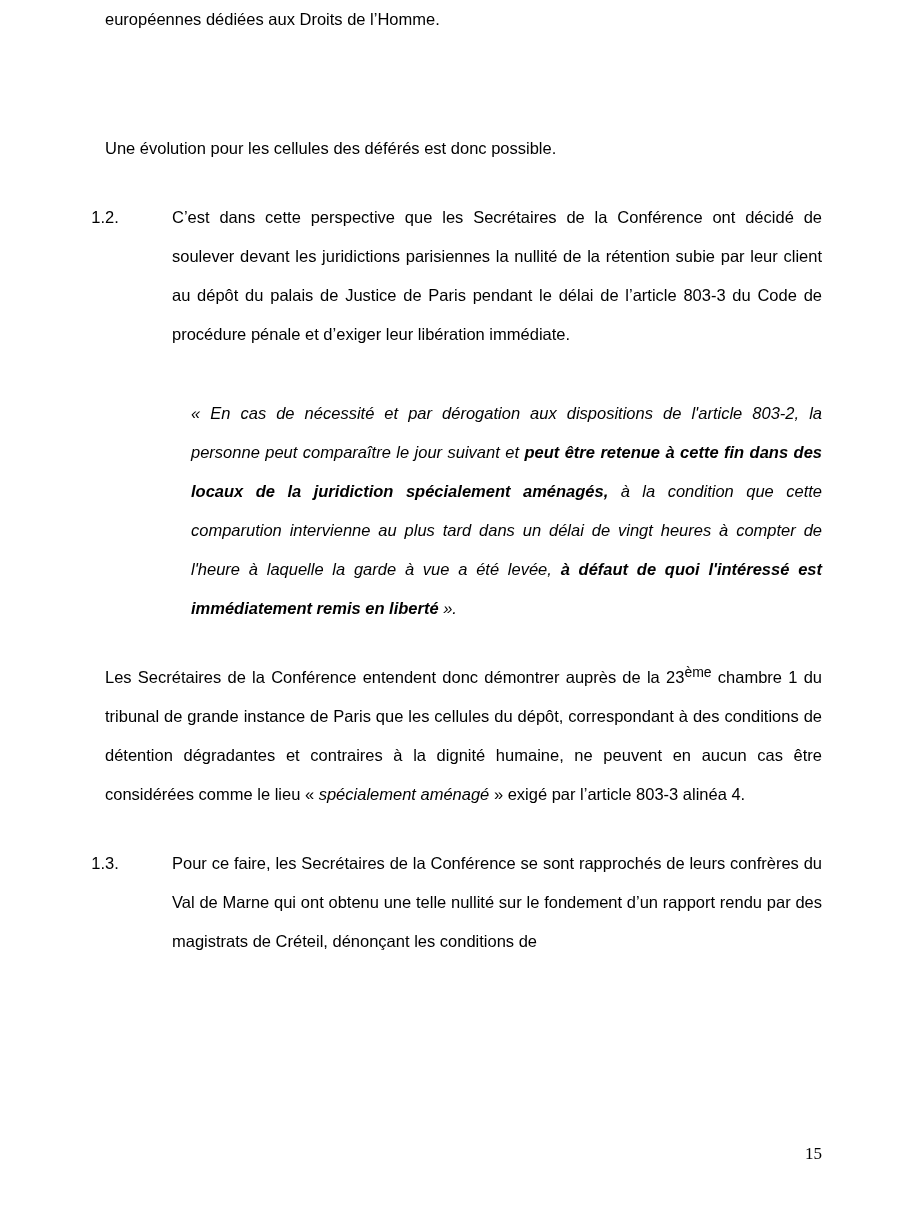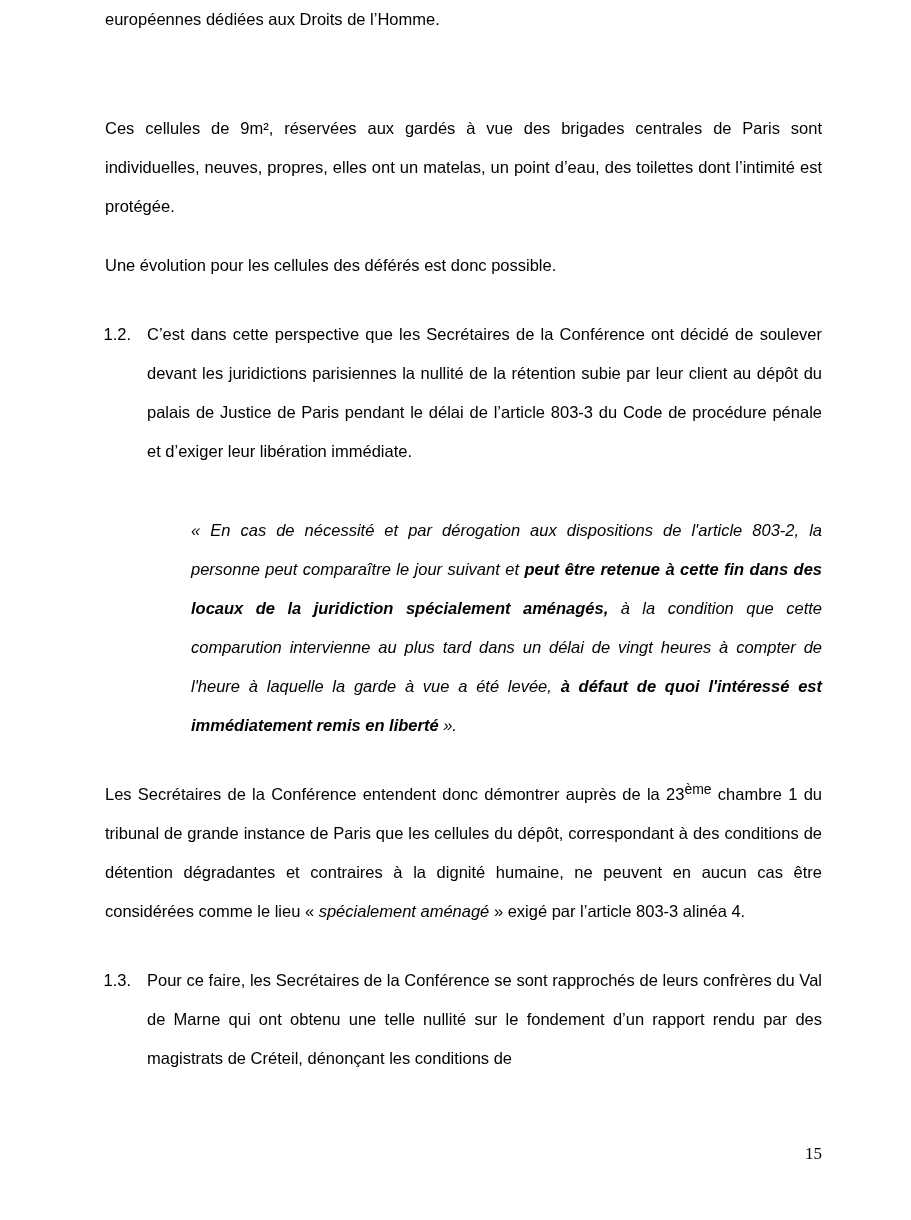--- a/index.html
+++ b/index.html
@@ -40,24 +40,24 @@
   .numbered {
     position: relative;
     margin-left: 0;
   }
   .numbered .num {
     position: absolute;
     left: 0;
     top: 0;
     width: 52px;
     font-style: normal;
-    text-align: right;
+    text-align: center;
   }
   .numbered .body {
-    margin-left: 68px;
+    margin-left: 93px;
     display: block;
   }
   .sp-0 { height: 0px; }
   .sp-2 { height: 20px; }
   .sp-3 { height: 30px; }
   .sp-4 { height: 35px; }
   b { font-weight: bold; }
   i { font-style: italic; }
   sup {
     font-size: 14px;
@@ -79,21 +79,20 @@
 
   <div class="content">
 
     <div class="sp-0"></div>
 
     <p class="indent">européennes dédiées aux Droits de l’Homme.</p>
 
     <div class="sp-4"></div>
     <div class="sp-4"></div>
 
-    <p class="indent">Ces cellules de 9m², réservées aux gardés à vue des brigades centrales de Paris sont individuelles, neuves, propres, elles ont un matelas, un point d’eau, des toilettes dont l’intimité est protégée.</p>
 
     <div class="sp-2"></div>
 
     <p class="indent">Une évolution pour les cellules des déférés est donc possible.</p>
 
     <div class="sp-3"></div>
 
     <p class="numbered">
       <span class="num">1.2.</span>
       <span class="body">C’est dans cette perspective que les Secrétaires de la Conférence ont décidé de soulever devant les juridictions parisiennes la nullité de la rétention subie par leur client au dépôt du palais de Justice de Paris pendant le délai de l’article 803-3 du Code de procédure pénale et d’exiger leur libération immédiate.</span>

